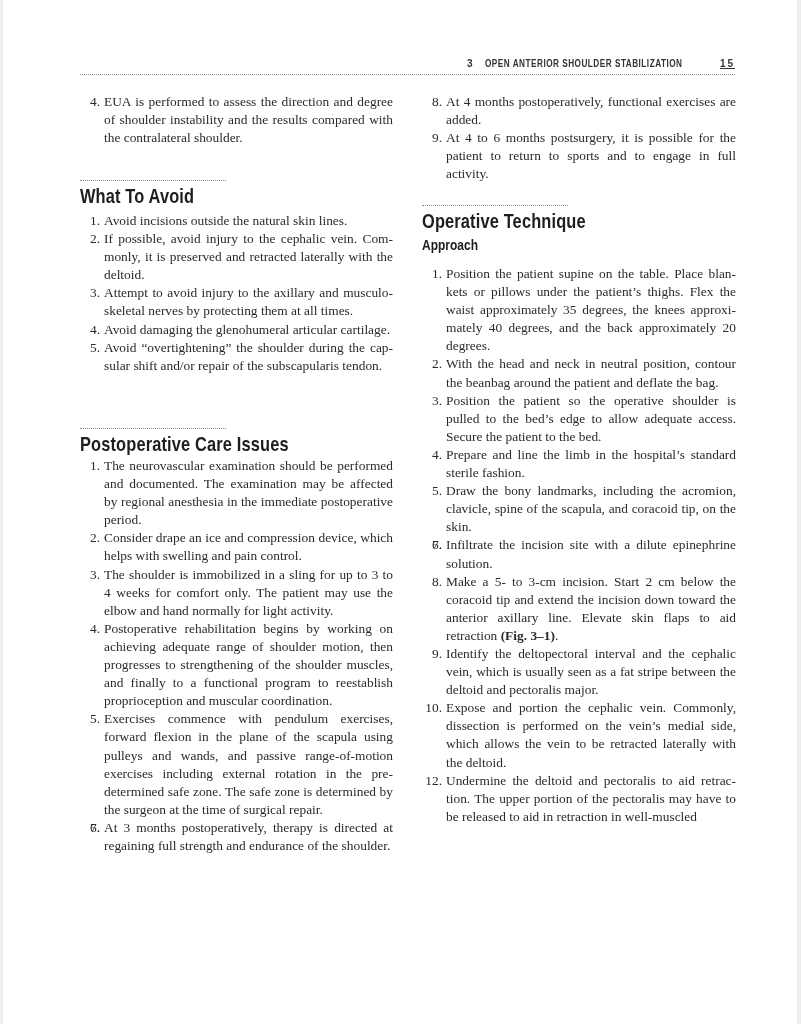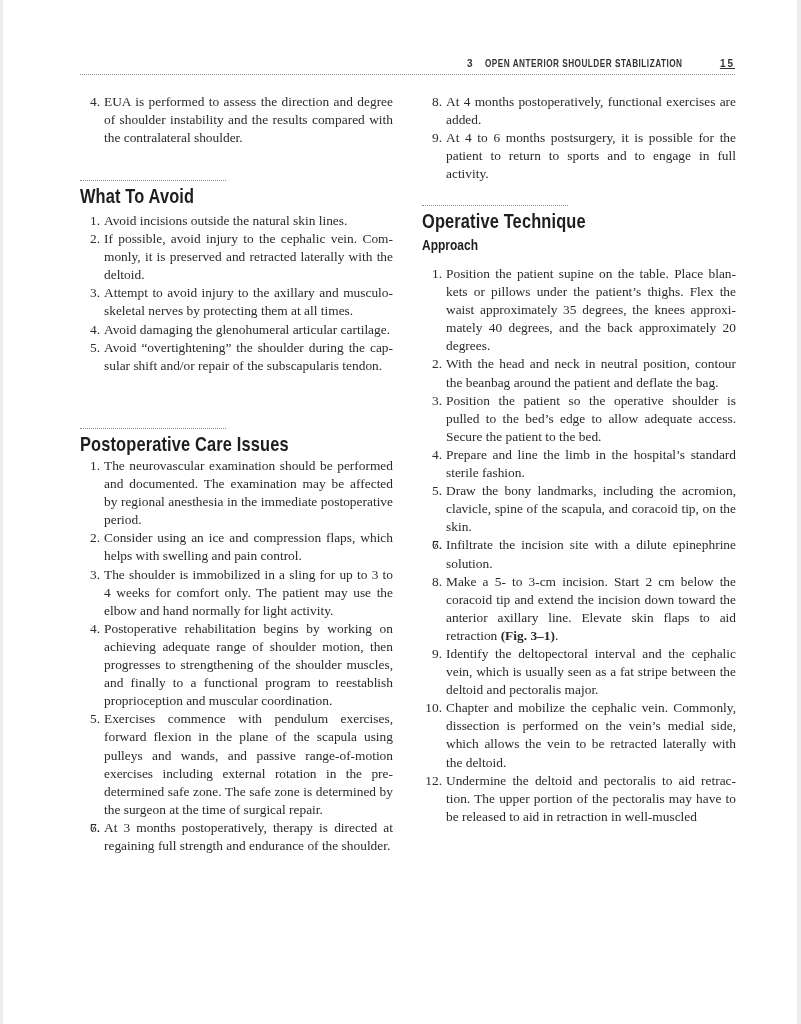--- a/index.html
+++ b/index.html
@@ -89,21 +89,21 @@
     <li><span class="num">4.</span><span class="txt">Avoid damaging the glenohumeral articular cartilage.</span></li>
     <li><span class="num">5.</span><span class="txt">Avoid “overtightening” the shoulder during the cap­sular shift and/or repair of the subscapularis tendon.</span></li>
   </ol>
 </div>
 
 <div class="col col-left" style="top:428px;">
   <div class="section-rule"></div>
   <h2 class="section-heading" style="margin-top:3px;">Postoperative Care Issues</h2>
   <ol class="items" style="margin-top:1px;">
     <li><span class="num">1.</span><span class="txt">The neurovascular examination should be performed and documented. The examination may be affected by regional anesthesia in the immediate postopera­tive period.</span></li>
-    <li><span class="num">2.</span><span class="txt">Consider using an ice and compression flaps, which helps with swelling and pain control.</span></li>
+    <li><span class="num">2.</span><span class="txt">Consider drape an ice and compression device, which helps with swelling and pain control.</span></li>
     <li><span class="num">3.</span><span class="txt">The shoulder is immobilized in a sling for up to 3 to 4 weeks for comfort only. The patient may use the elbow and hand normally for light activity.</span></li>
     <li><span class="num">4.</span><span class="txt">Postoperative rehabilitation begins by working on achieving adequate range of shoulder motion, then progresses to strengthening of the shoulder muscles, and finally to a functional program to reestablish proprioception and muscular coordination.</span></li>
     <li><span class="num">5.</span><span class="txt">Exercises commence with pendulum exercises, forward flexion in the plane of the scapula using pulleys and wands, and passive range-of-motion exercises including external rotation in the pre­determined safe zone. The safe zone is determined by the surgeon at the time of surgical repair.</span></li>
     <li><span class="num">6.</span></li>
     <li><span class="num">7.</span><span class="txt">At 3 months postoperatively, therapy is directed at regaining full strength and endurance of the shoulder.</span></li>
   </ol>
 </div>
 
 <div class="col col-right" style="top:93px;">
   <ol class="items">
@@ -119,16 +119,16 @@
   <ol class="items" style="margin-top:12px;">
     <li><span class="num">1.</span><span class="txt">Position the patient supine on the table. Place blan­kets or pillows under the patient’s thighs. Flex the waist approximately 35 degrees, the knees approxi­mately 40 degrees, and the back approximately 20 degrees.</span></li>
     <li><span class="num">2.</span><span class="txt">With the head and neck in neutral position, contour the beanbag around the patient and deflate the bag.</span></li>
     <li><span class="num">3.</span><span class="txt">Position the patient so the operative shoulder is pulled to the bed’s edge to allow adequate access. Secure the patient to the bed.</span></li>
     <li><span class="num">4.</span><span class="txt">Prepare and line the limb in the hospital’s stan­dard sterile fashion.</span></li>
     <li><span class="num">5.</span><span class="txt">Draw the bony landmarks, including the acromion, clavicle, spine of the scapula, and coracoid tip, on the skin.</span></li>
     <li><span class="num">6.</span></li>
     <li><span class="num">7.</span><span class="txt">Infiltrate the incision site with a dilute epinephrine solution.</span></li>
     <li><span class="num">8.</span><span class="txt"><span>Make a 5- to 3-cm incision. Start 2 cm below the coracoid tip and extend the incision down toward the anterior axillary line. Elevate skin flaps to aid retraction </span><b>(Fig. 3–1)</b><span>.</span></span></li>
     <li><span class="num">9.</span><span class="txt">Identify the deltopectoral interval and the cephalic vein, which is usually seen as a fat stripe between the deltoid and pectoralis major.</span></li>
-    <li><span class="num">10.</span><span class="txt">Chapter and mobilize the cephalic vein. Commonly, dissection is performed on the vein’s medial side, which allows the vein to be retracted laterally with the deltoid.</span></li>
+    <li><span class="num">10.</span><span class="txt">Expose and portion the cephalic vein. Commonly, dissection is performed on the vein’s medial side, which allows the vein to be retracted laterally with the deltoid.</span></li>
     <li><span class="num">12.</span><span class="txt">Undermine the deltoid and pectoralis to aid retrac­tion. The upper portion of the pectoralis may have to be released to aid in retraction in well-muscled</span></li>
   </ol>
 </div>
 
 </body></html>

